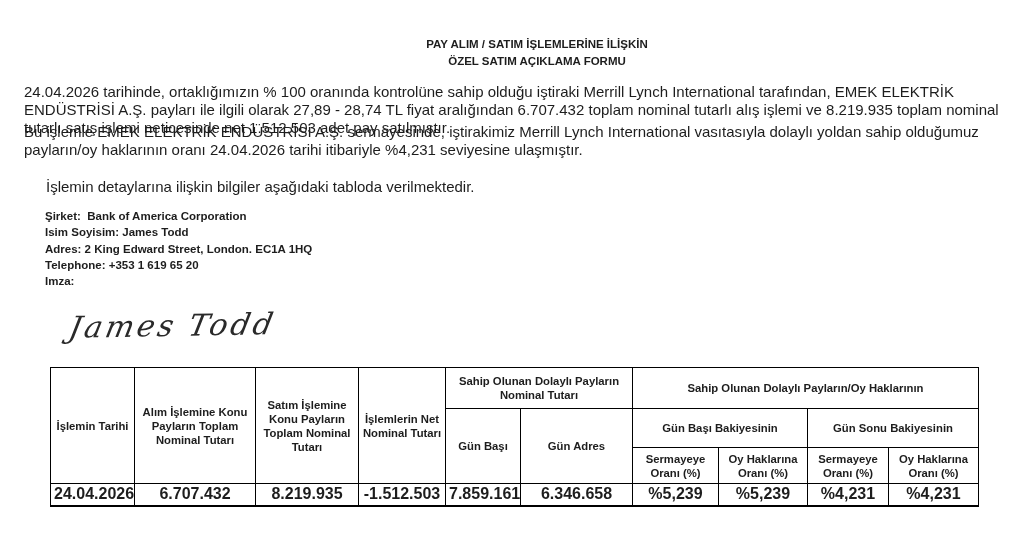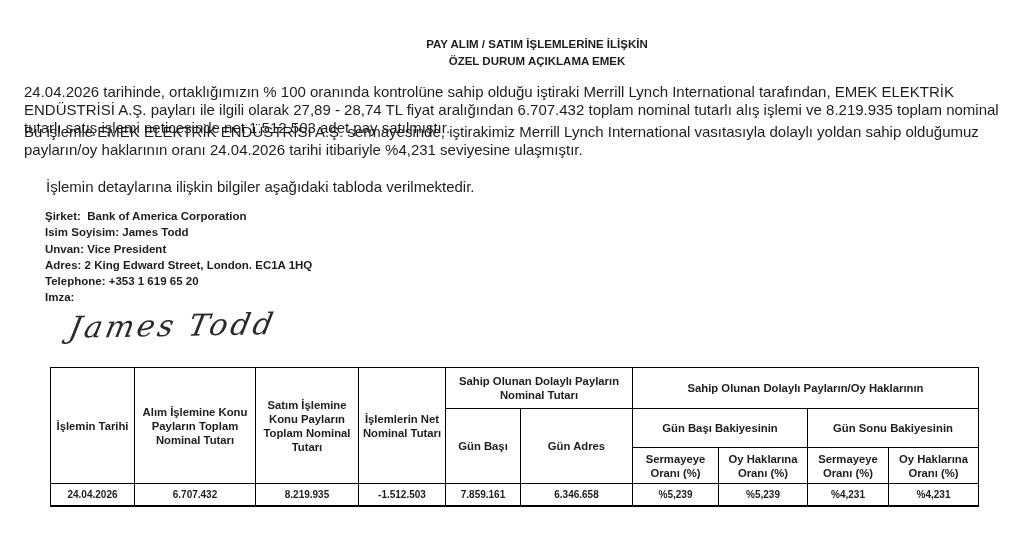--- a/index.html
+++ b/index.html
@@ -42,44 +42,43 @@
   .table-wrap { position:absolute; top:367px; left:50px; }
   table.disclosure {
     border-collapse:collapse; table-layout:fixed; width:928px;
     background:#ffffff; border:1px solid #000; border-bottom-width:2px;
   }
   table.disclosure th, table.disclosure td {
     border:1px solid #000; text-align:center; vertical-align:middle;
     font-weight:700; color:#1d1d1d; padding:1px 3px; overflow:hidden;
   }
   table.disclosure th { font-size:11.3px; line-height:14px; }
-  table.disclosure td { font-size:10px; }
+  table.disclosure td { font-size:16px; }
   tr.hrow-1 { height:41px; }
   tr.hrow-2 { height:39px; }
   tr.hrow-3 { height:36px; }
   tr.data-row { height:22px; }
 </style>
 </head>
 <body>
 
 <div class="page">
 
   <div class="title-block">
     <div>PAY ALIM / SATIM İŞLEMLERİNE İLİŞKİN</div>
-    <div>ÖZEL DURUM AÇIKLAMA EMEK</div>
+    <div>ÖZEL SATIM AÇIKLAMA FORMU</div>
   </div>
 
   <p class="para para-1">24.04.2026 tarihinde, ortaklığımızın % 100 oranında kontrolüne sahip olduğu iştiraki Merrill Lynch International tarafından, EMEK ELEKTRİK ENDÜSTRİSİ A.Ş. payları ile ilgili olarak 27,89 - 28,74 TL fiyat aralığından 6.707.432 toplam nominal tutarlı alış işlemi ve 8.219.935 toplam nominal tutarlı satış işlemi neticesinde net 1.512.503 adet pay satılmıştır.</p>
   <p class="para para-2">Bu işlemle EMEK ELEKTRİK ENDÜSTRİSİ A.Ş. sermayesinde, iştirakimiz Merrill Lynch International vasıtasıyla dolaylı yoldan sahip olduğumuz payların/oy haklarının oranı 24.04.2026 tarihi itibariyle %4,231 seviyesine ulaşmıştır.</p>
   <p class="para para-3">İşlemin detaylarına ilişkin bilgiler aşağıdaki tabloda verilmektedir.</p>
 
   <div class="contact-block">
     <div class="cline">Şirket:  Bank of America Corporation</div>
     <div class="cline">Isim Soyisim: James Todd</div>
-    <div class="cline">Unvan: Vice President</div>
     <div class="cline">Adres: 2 King Edward Street, London. EC1A 1HQ</div>
     <div class="cline">Telephone: +353 1 619 65 20</div>
     <div class="cline">Imza:</div>
   </div>
 
   <div class="signature">James Todd</div>
 
   <div class="table-wrap">
     <table class="disclosure">
       <colgroup>

